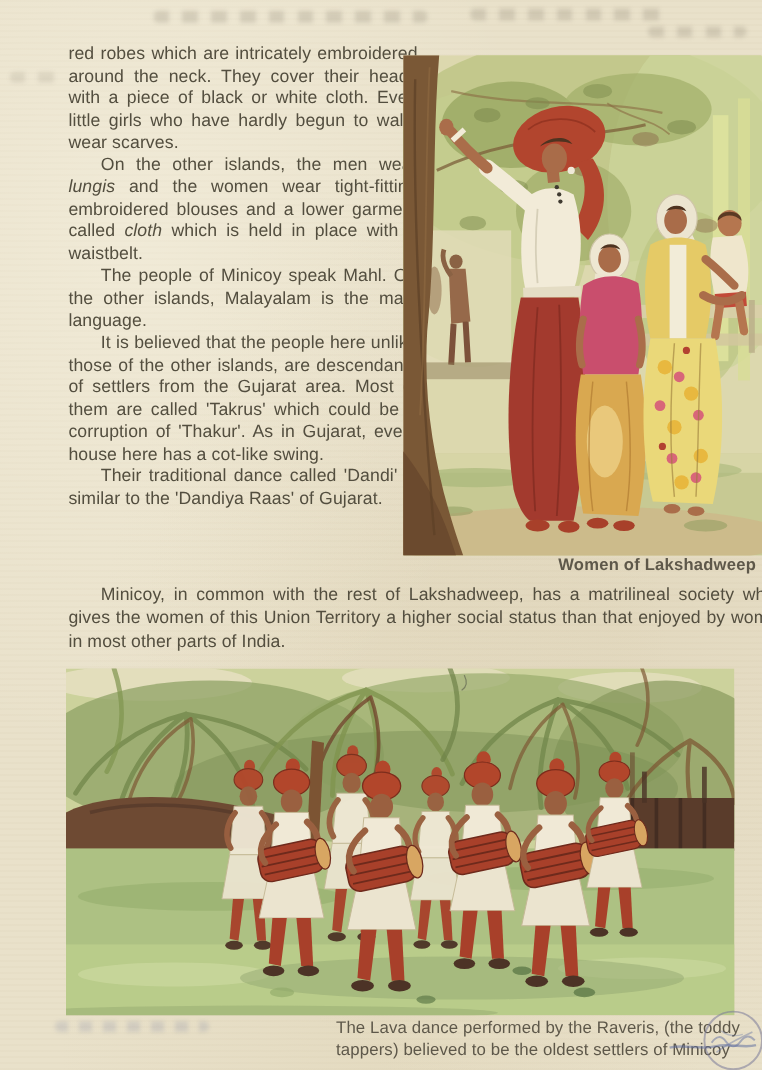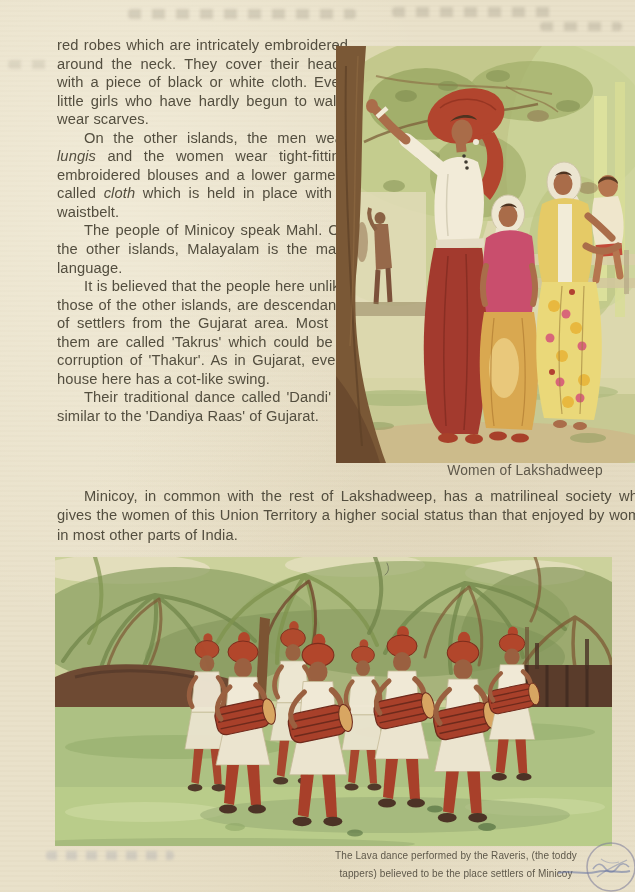--- a/index.html
+++ b/index.html
@@ -42,25 +42,25 @@
     position:absolute;left:57px;top:487px;width:600px;margin:0;
     color:#534e3f;font-size:14.7px;line-height:19.3px;
     text-align:justify;letter-spacing:.1px;
   }
   
   .fig1{position:absolute;left:336px;top:46px;width:299px;height:417px;margin:0;}
   .fig2{position:absolute;left:55px;top:557px;width:557px;height:289px;margin:0;}
   .fig1 svg,.fig2 svg{display:block;width:100%;height:100%;}
   .caption1{
     position:absolute;left:420px;top:463px;width:210px;
-    color:#5e584a;font-size:13.8px;text-align:center;letter-spacing:.2px;
+    color:#5e584a;font-size:13.8px;text-align:right;letter-spacing:.2px;font-weight:bold;
   }
   .caption2{
     position:absolute;left:280px;top:847px;width:352px;
-    color:#5e584a;font-size:10px;line-height:18px;text-align:center;letter-spacing:.1px;
+    color:#5e584a;font-size:14px;line-height:18px;letter-spacing:.1px;
   }
   
   .stamp{position:absolute;left:583px;top:839px;width:56px;height:56px;opacity:.55;pointer-events:none;}
   .stamp-strike{position:absolute;left:556px;top:866px;width:76px;height:12px;opacity:.5;pointer-events:none;}
 </style>
 </head>
 <body>
 
 <div class="page">
 
@@ -295,21 +295,21 @@
       <use href="#dancer-drum" transform="translate(347,72) scale(1)"></use>
       <use href="#dancer-drum" transform="translate(408,78) scale(1.05)"></use>
       <use href="#dancer-drum" transform="translate(457,72) scale(.85)"></use>
 
       <ellipse cx="160" cy="287" rx="200" ry="6" fill="#9fb477" opacity=".7"></ellipse>
     </svg>
   </figure>
 
   <div class="caption2">
     <div>The Lava dance performed by the Raveris, (the toddy</div>
-    <div>tappers) believed to be the place settlers of Minicoy</div>
+    <div>tappers) believed to be the oldest settlers of Minicoy</div>
   </div>
 
   <svg class="stamp-strike" viewBox="0 0 76 12" aria-hidden="true">
     <path d="M2,7 C14,4 28,9 40,6 C52,3 64,8 74,5" stroke="#5a6aa0" stroke-width="2" fill="none"></path>
   </svg>
   <svg class="stamp" viewBox="0 0 56 56" aria-hidden="true">
     <circle cx="28" cy="28" r="24" fill="none" stroke="#7a7a9a" stroke-width="1.6"></circle>
     <path d="M10,30 q6,-9 12,-1 t12,0 t12,-1" fill="none" stroke="#5a6aa0" stroke-width="1.6" opacity=".85"></path>
     <path d="M14,38 C24,30 34,26 44,21" fill="none" stroke="#5a6aa0" stroke-width="1.3" opacity=".7"></path>
     <path d="M18,20 q8,6 18,3" fill="none" stroke="#5a6aa0" stroke-width="1.2" opacity=".6"></path>

